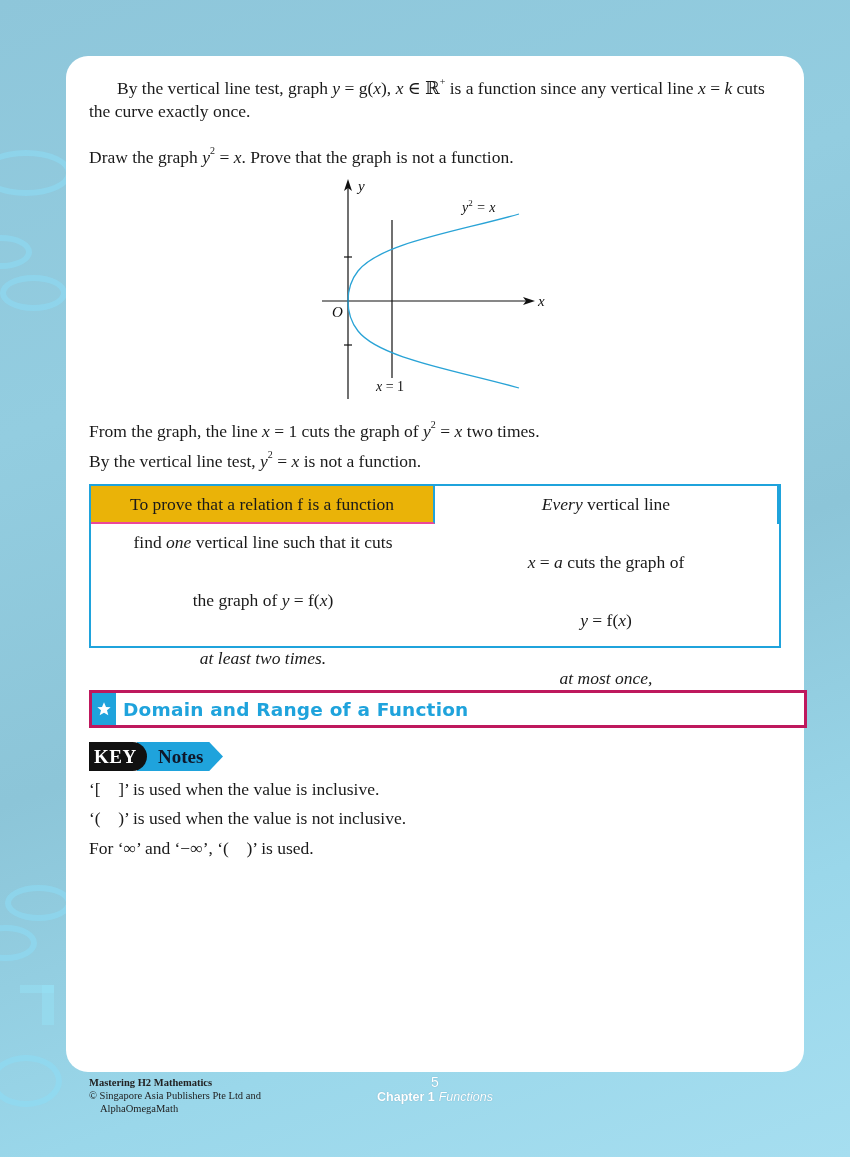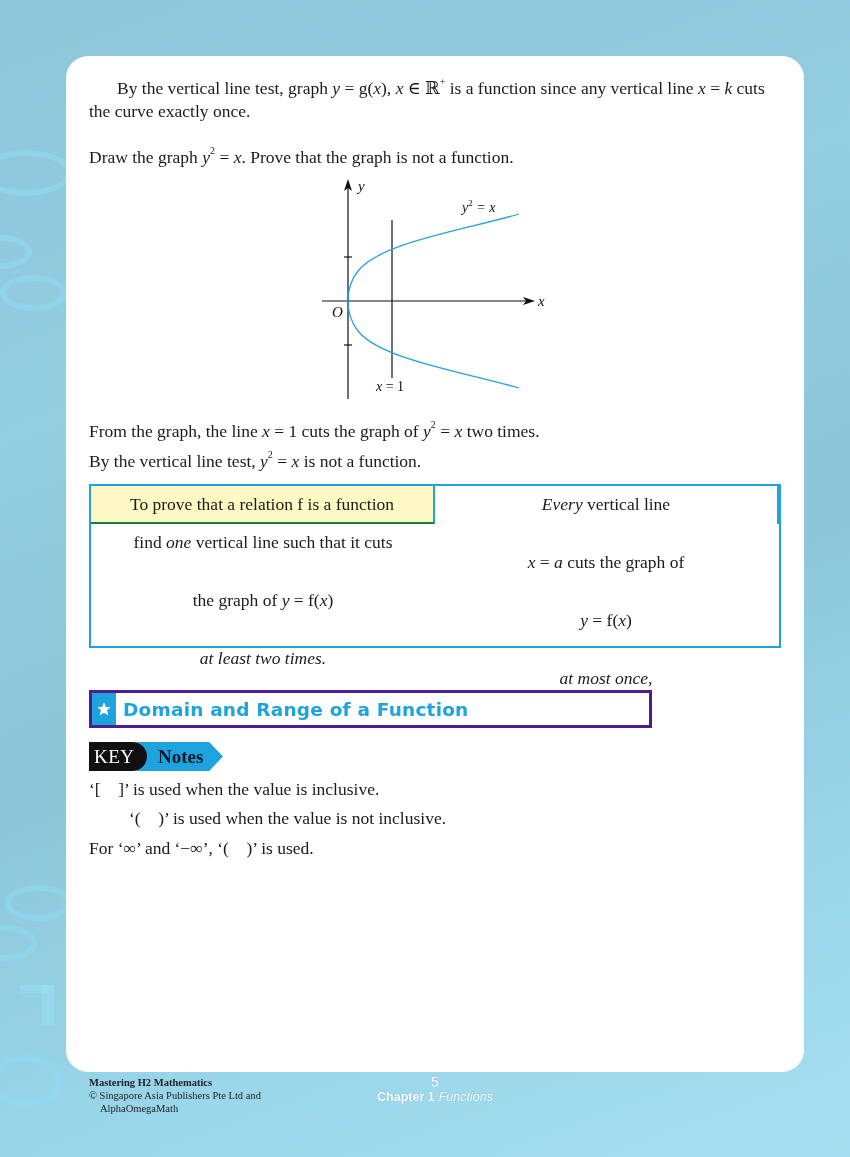--- a/index.html
+++ b/index.html
@@ -18,46 +18,46 @@
     .txt { position: absolute; font-size: 17.5px; line-height: 22px; white-space: nowrap; }
     .it { font-style: italic; }
     sup { font-size: 10px; line-height: 0; position: relative; top: -2px; }
     .graph { position: absolute; left: 310px; top: 175px; width: 250px; height: 230px; }
     .tbl {
       position: absolute; left: 89px; top: 484px; width: 692px; height: 164px;
       border: 2px solid #1fa3dc; box-sizing: border-box;
       display: grid; grid-template-columns: 344px 1fr; grid-template-rows: 38px 1fr;
     }
     .th {
-      background: #fef9c3; border-bottom: 2px solid #15803d;
+      background: #eab308; border-bottom: 2px solid #ec4899;
       display: flex; align-items: center; justify-content: center;
       font-size: 17.5px;
     }
     .th.left, .td.left { border-right: 2px solid #1fa3dc; }
     .td {
       display: flex; flex-direction: column; align-items: center; justify-content: flex-start;
       padding-top: 3px; font-size: 17.5px; line-height: 30px; gap: 28px;
     }
     .heading-box {
-      position: absolute; left: 89px; top: 690px; width: 563px; height: 38px;
-      border: 3px solid #4c1d95; box-sizing: border-box; display: flex; align-items: center;
+      position: absolute; left: 89px; top: 690px; width: 718px; height: 38px;
+      border: 3px solid #be185d; box-sizing: border-box; display: flex; align-items: center;
     }
     .star-cell {
       width: 24px; height: 32px; background: #1fa3dc;
       display: flex; align-items: center; justify-content: center; margin-left: 0;
     }
     .heading-text {
       font-family: "DejaVu Sans", "Liberation Sans", sans-serif; font-weight: bold;
       color: #1fa3dc; font-size: 18.5px; margin-left: 7px; letter-spacing: 0.2px;
     }
     .keynotes { position: absolute; left: 89px; top: 742px; height: 29px; width: 140px; }
     .key-pill {
       position: absolute; left: 0; top: 0; height: 29px; width: 58px;
       background: #111; color: #fff; border-radius: 0 15px 15px 0;
-      font-size: 19px; font-weight: normal; display: flex; align-items: center; padding-left: 5px;
+      font-size: 19px; font-weight: bold; display: flex; align-items: center; padding-left: 5px;
       box-sizing: border-box; z-index: 2; letter-spacing: 0.5px;
     }
     .notes-arrow {
       position: absolute; left: 48px; top: 0; height: 29px; width: 86px;
       background: #1fa3dc; color: #0f172a;
       clip-path: polygon(0 0, 84% 0, 100% 50%, 84% 100%, 0 100%);
       font-size: 19px; font-weight: bold; display: flex; align-items: center; padding-left: 21px;
       box-sizing: border-box;
     }
     .footer-left { position: absolute; left: 89px; top: 1076px; font-size: 10.5px; line-height: 13px; color: #222; }
@@ -149,21 +149,21 @@
   </div>
   <span class="heading-text">Domain and Range of a Function</span>
 </div>
 
 <div class="keynotes">
   <div class="notes-arrow">Notes</div>
   <div class="key-pill">KEY</div>
 </div>
 
 <div class="txt" style="left:89px; top:778px; white-space:pre;">‘[    ]’ is used when the value is inclusive.</div>
-<div class="txt" style="left:89px; top:807px; white-space:pre;margin-left:40px;">‘(    )’ is used when the value is not inclusive.</div>
+<div class="txt" style="left:89px; top:807px; white-space:pre;">‘(    )’ is used when the value is not inclusive.</div>
 <div class="txt" style="left:89px; top:837px; white-space:pre;">For ‘∞’ and ‘−∞’, ‘(    )’ is used.</div>
 
 <div class="footer-left">
   <div class="book">Mastering H2 Mathematics</div>
   <div>© Singapore Asia Publishers Pte Ltd and</div>
   <div style="padding-left:11px;">AlphaOmegaMath</div>
 </div>
 <div class="footer-center">
   <div class="pno">5</div>
   <div><span class="chap">Chapter 1</span><span class="fn">Functions</span></div>

